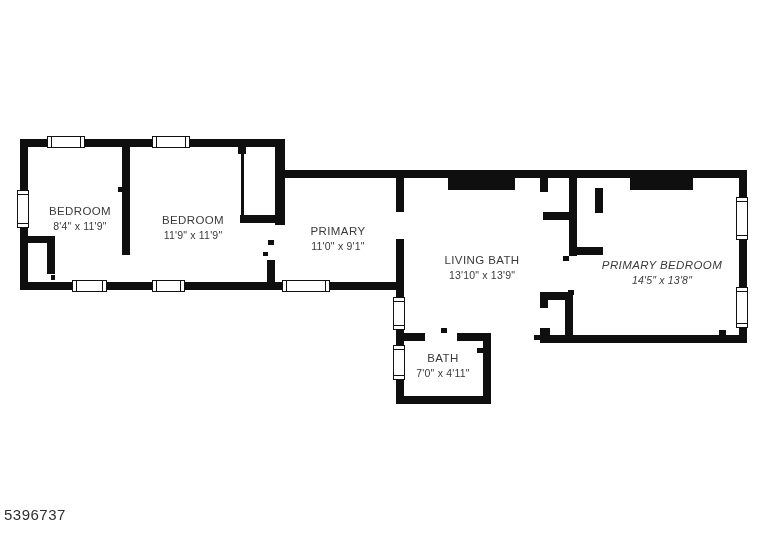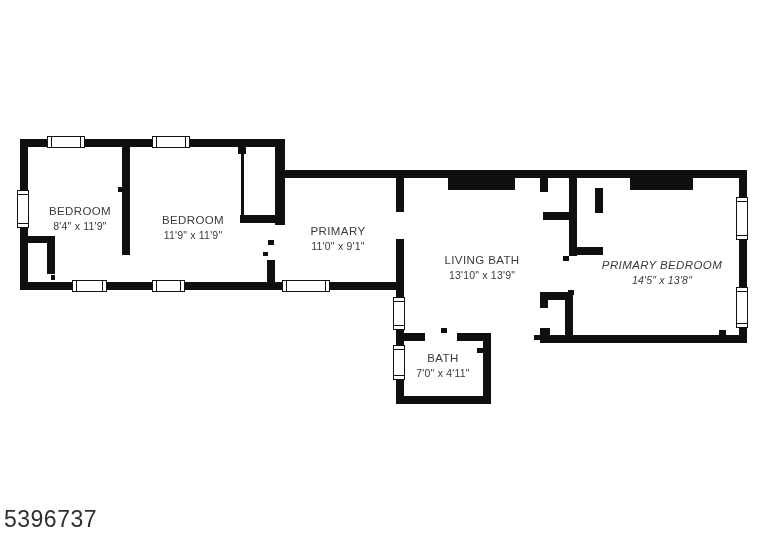--- a/index.html
+++ b/index.html
@@ -53,21 +53,21 @@
   .room-dims {
     font-size: 10.5px;
     letter-spacing: 0.2px;
     display: block;
     margin-top: 3px;
   }
   .plan-number {
     position: absolute;
     left: 4px;
     top: 506px;
-    font-size: 23px;
+    font-size: 15px;
     letter-spacing: 0.5px;
     color: #2e2e2e;
   }
 </style>
 </head>
 <body>
 
 <div id="canvas">
   <div id="plan-geometry">
       <div class="wall" style="left: 20px; top: 139px; width: 265px; height: 8px;"></div>

